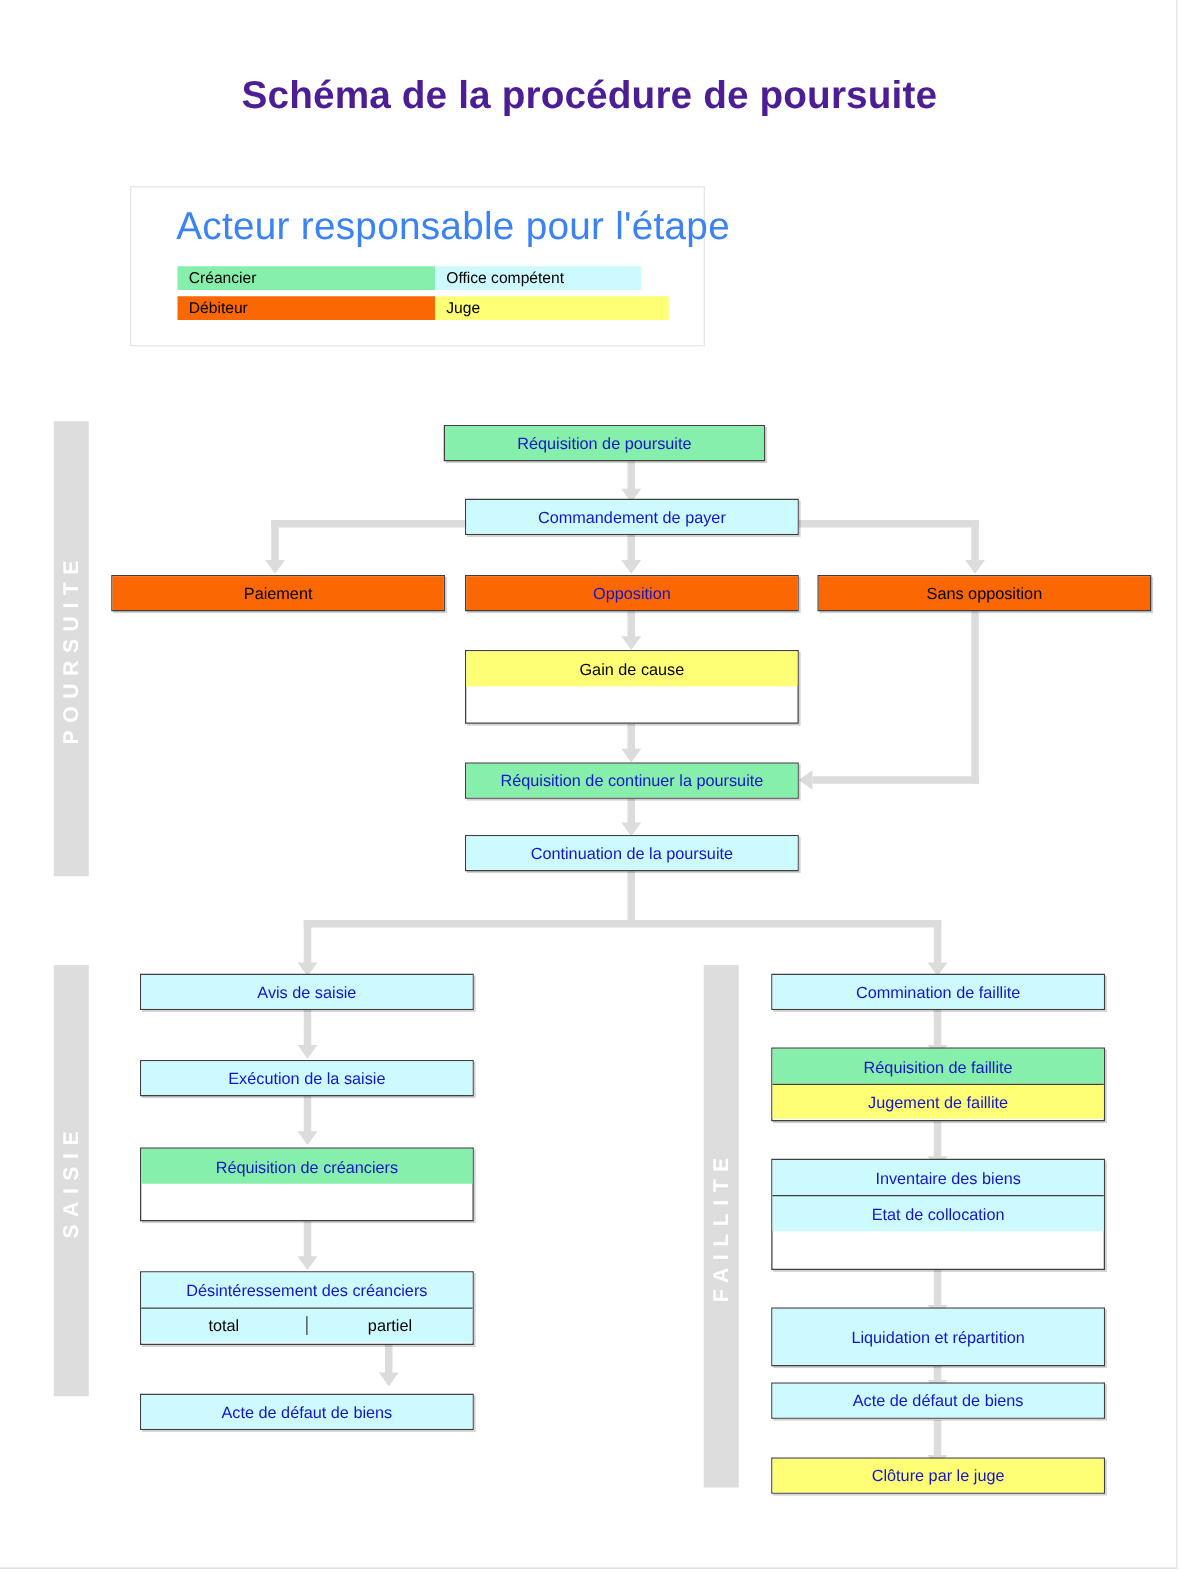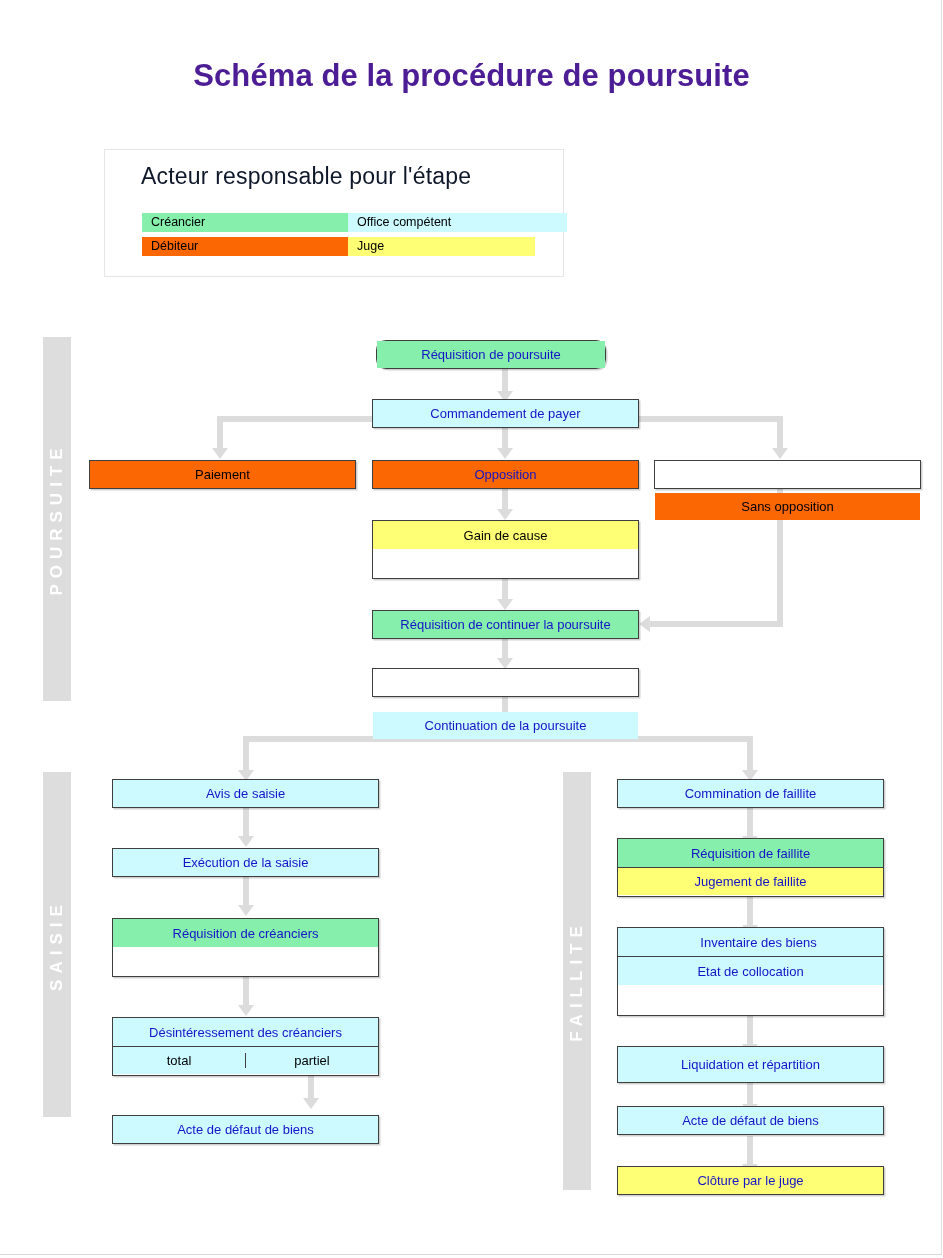--- a/index.html
+++ b/index.html
@@ -19,31 +19,31 @@
     position:absolute;left:0;top:58px;width:943px;text-align:center;
     font-size:31px;font-weight:700;color:#4c1d95;letter-spacing:.1px;
   }
 
   
   #legend{
     position:absolute;left:104px;top:149px;width:460px;height:128px;
     border:1px solid #e6e6e6;background:#ffffff;box-sizing:border-box;
   }
   #legend-title{
-    position:absolute;left:36px;top:13px;font-size:23px;color:#0f172a;
+    position:absolute;left:36px;top:13px;font-size:31px;color:#3b82f6;
     letter-spacing:.2px;white-space:nowrap;
   }
   .legend-swatch{
     position:absolute;height:19px;box-sizing:border-box;
     font-size:12.5px;color:#000;line-height:19px;padding-left:9px;
     white-space:nowrap;
   }
   .lg-0{left:37px;top:63px;width:206px;}
   .lg-1{left:37px;top:87px;width:206px;}
-  .lg-2{left:243px;top:63px;width:219px;}
+  .lg-2{left:243px;top:63px;width:165px;}
   .lg-3{left:243px;top:87px;width:187px;}
 
   
   .band{
     position:absolute;background:#dddddd;
   }
   .band span{
     display:block;color:#ffffff;font-size:17px;font-weight:700;
     letter-spacing:6px;white-space:nowrap;
     transform:rotate(-90deg);transform-origin:center center;
@@ -178,50 +178,50 @@
 
 <div class="conn" style="left:747px;top:1016px;width:6px;height:32px;"></div>
 <div class="arrow-down" style="left:742px;top:1044px;"></div>
 
 <div class="conn" style="left:747px;top:1076px;width:6px;height:32px;"></div>
 <div class="arrow-down" style="left:742px;top:1104px;"></div>
 
 <div class="conn" style="left:747px;top:1136px;width:6px;height:32px;"></div>
 <div class="arrow-down" style="left:742px;top:1164px;"></div>
 
-<div class="node" style="left:376px;top:340px;width:230px;height:29px;border-radius:10px;">
+<div class="node" style="left:355px;top:340px;width:257px;height:29px;">
   <div class="row c-green t-blue" style="height:100%;">Réquisition de poursuite</div>
 </div>
 
 <div class="node" style="left:372px;top:399px;width:267px;height:29px;">
   <div class="row c-cyan t-blue" style="height:100%;">Commandement de payer</div>
 </div>
 
 <div class="node" style="left:89px;top:460px;width:267px;height:29px;">
   <div class="row c-orange t-black" style="height:100%;">Paiement</div>
 </div>
 
 <div class="node" style="left:372px;top:460px;width:267px;height:29px;">
   <div class="row c-orange t-blue" style="height:100%;">Opposition</div>
 </div>
 
 <div class="node" style="left:654px;top:460px;width:267px;height:29px;">
-  <div class="row c-orange t-black" style="height:100%;margin-top:32px;">Sans opposition</div>
+  <div class="row c-orange t-black" style="height:100%;">Sans opposition</div>
 </div>
 
 <div class="node" style="left:372px;top:520px;width:267px;height:59px;">
   <div class="row c-yellow t-black" style="height:28px;">Gain de cause</div>
 </div>
 
 <div class="node" style="left:372px;top:610px;width:267px;height:29px;">
   <div class="row c-green t-blue" style="height:100%;">Réquisition de continuer la poursuite</div>
 </div>
 
 <div class="node" style="left:372px;top:668px;width:267px;height:29px;">
-  <div class="row c-cyan t-blue" style="height:100%;margin-top:43px;">Continuation de la poursuite</div>
+  <div class="row c-cyan t-blue" style="height:100%;">Continuation de la poursuite</div>
 </div>
 
 <div class="node" style="left:112px;top:779px;width:267px;height:29px;">
   <div class="row c-cyan t-blue" style="height:100%;">Avis de saisie</div>
 </div>
 
 <div class="node" style="left:112px;top:848px;width:267px;height:29px;">
   <div class="row c-cyan t-blue" style="height:100%;">Exécution de la saisie</div>
 </div>
 
@@ -248,21 +248,21 @@
 <div class="node" style="left:617px;top:838px;width:267px;height:59px;">
   <div class="row c-green t-blue" style="height:28px;">Réquisition de faillite</div>
   <div class="row c-yellow t-blue" style="height:28px;">Jugement de faillite</div>
 </div>
 
 <div class="node" style="left:617px;top:927px;width:267px;height:89px;">
   <div class="row c-cyan t-blue" style="height:28px;padding-left:16px;">Inventaire des biens</div>
   <div class="row c-cyan t-blue" style="height:29px;">Etat de collocation</div>
 </div>
 
-<div class="node" style="left:617px;top:1046px;width:267px;height:37px;">
+<div class="node" style="left:617px;top:1046px;width:267px;height:47px;">
   <div class="row c-cyan t-blue" style="height:100%;">Liquidation et répartition</div>
 </div>
 
 <div class="node" style="left:617px;top:1106px;width:267px;height:29px;">
   <div class="row c-cyan t-blue" style="height:100%;">Acte de défaut de biens</div>
 </div>
 
 <div class="node" style="left:617px;top:1166px;width:267px;height:29px;">
   <div class="row c-yellow t-blue" style="height:100%;">Clôture par le juge</div>
 </div>

